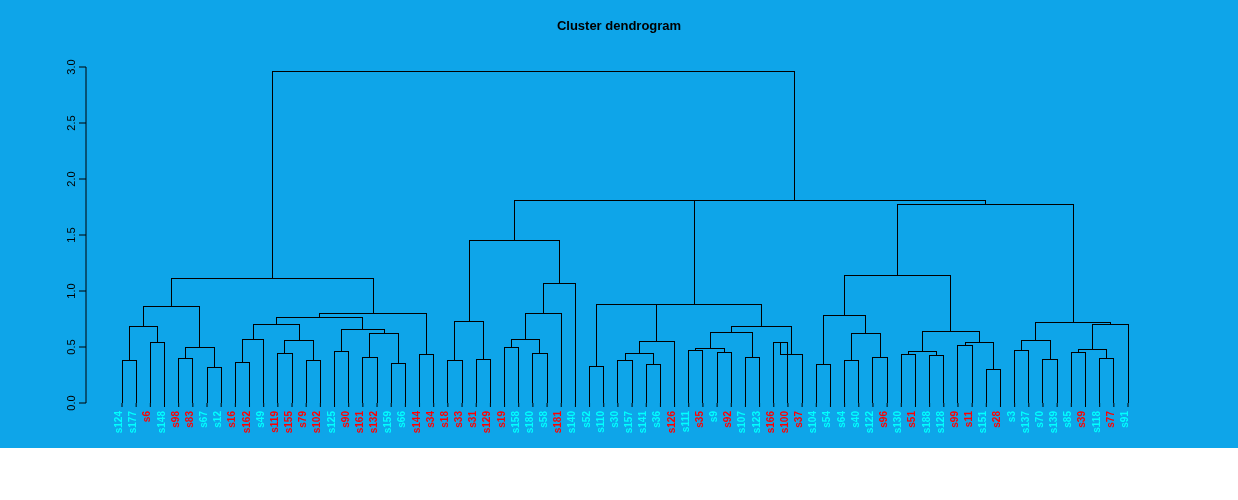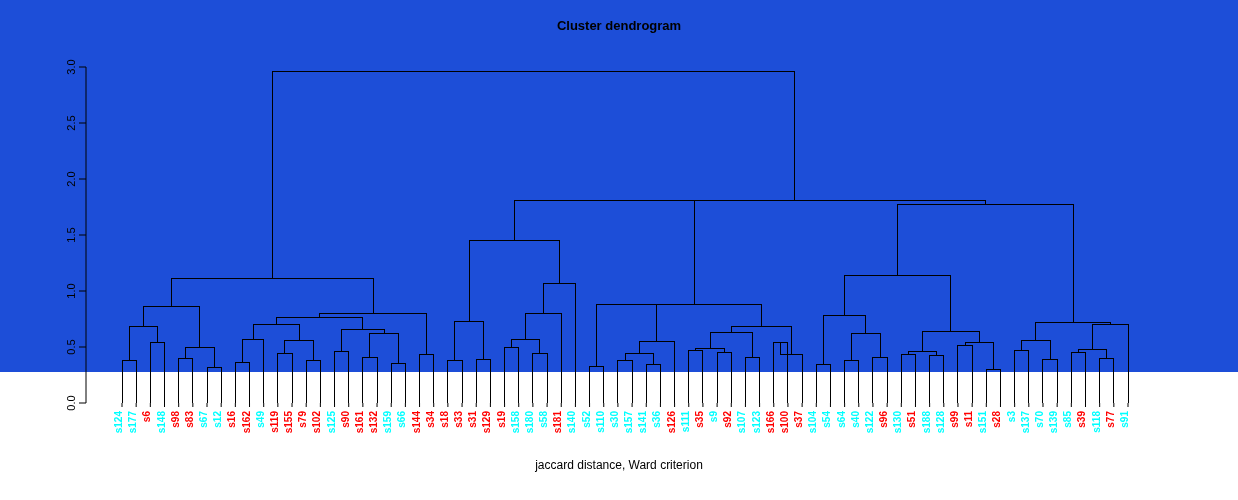--- a/index.html
+++ b/index.html
@@ -1,18 +1,18 @@
 <!DOCTYPE html>
 <html><head>
 <meta charset="utf-8">
 <style>
   html,body{margin:0;padding:0;background:#ffffff;}
   body{width:1238px;height:500px;overflow:hidden;
        font-family:"Liberation Sans", sans-serif;}
-  #root{position:relative;width:1238px;height:372px;background:#1d4ed8;}
+  #root{position:relative;width:1238px;height:448px;background:#0ea5e9;}
   #title{position:absolute;left:0;top:18px;width:1238px;text-align:center;
          font-size:13px;font-weight:bold;color:#000;letter-spacing:0px;}
   #xlab{position:absolute;left:0;top:458px;width:1238px;text-align:center;
         font-size:12px;color:#000;}
   svg{position:absolute;left:0;top:0;}
   .axisline{stroke:#000;stroke-width:1;fill:none;}
   .branch{stroke:#000;stroke-width:1;fill:none;shape-rendering:crispEdges;}
   .ytick-label{font-size:11px;fill:#000;font-family:"Liberation Sans",sans-serif;}
   .leaf-label{font-size:10px;font-family:"Liberation Sans",sans-serif;font-weight:bold;}
 </style>
@@ -255,15 +255,14 @@
         <path class="axisline" d="M 1085.4929577464789 403 L 1085.4929577464789 407"></path>
         <text class="leaf-label" x="1099.6619718309857" y="411" fill="#00FFFF" text-anchor="end" transform="rotate(-90 1099.6619718309857 411)">s118</text>
         <path class="axisline" d="M 1099.6619718309857 403 L 1099.6619718309857 407"></path>
         <text class="leaf-label" x="1113.8309859154929" y="411" fill="#FF0000" text-anchor="end" transform="rotate(-90 1113.8309859154929 411)">s77</text>
         <path class="axisline" d="M 1113.8309859154929 403 L 1113.8309859154929 407"></path>
         <text class="leaf-label" x="1128" y="411" fill="#00FFFF" text-anchor="end" transform="rotate(-90 1128 411)">s91</text>
         <path class="axisline" d="M 1128 403 L 1128 407"></path>
       </g>
   </svg>
 
-  <div id="xlab">jaccard distance, Ward criterion</div>
 
 </div>
 
 </body></html>

